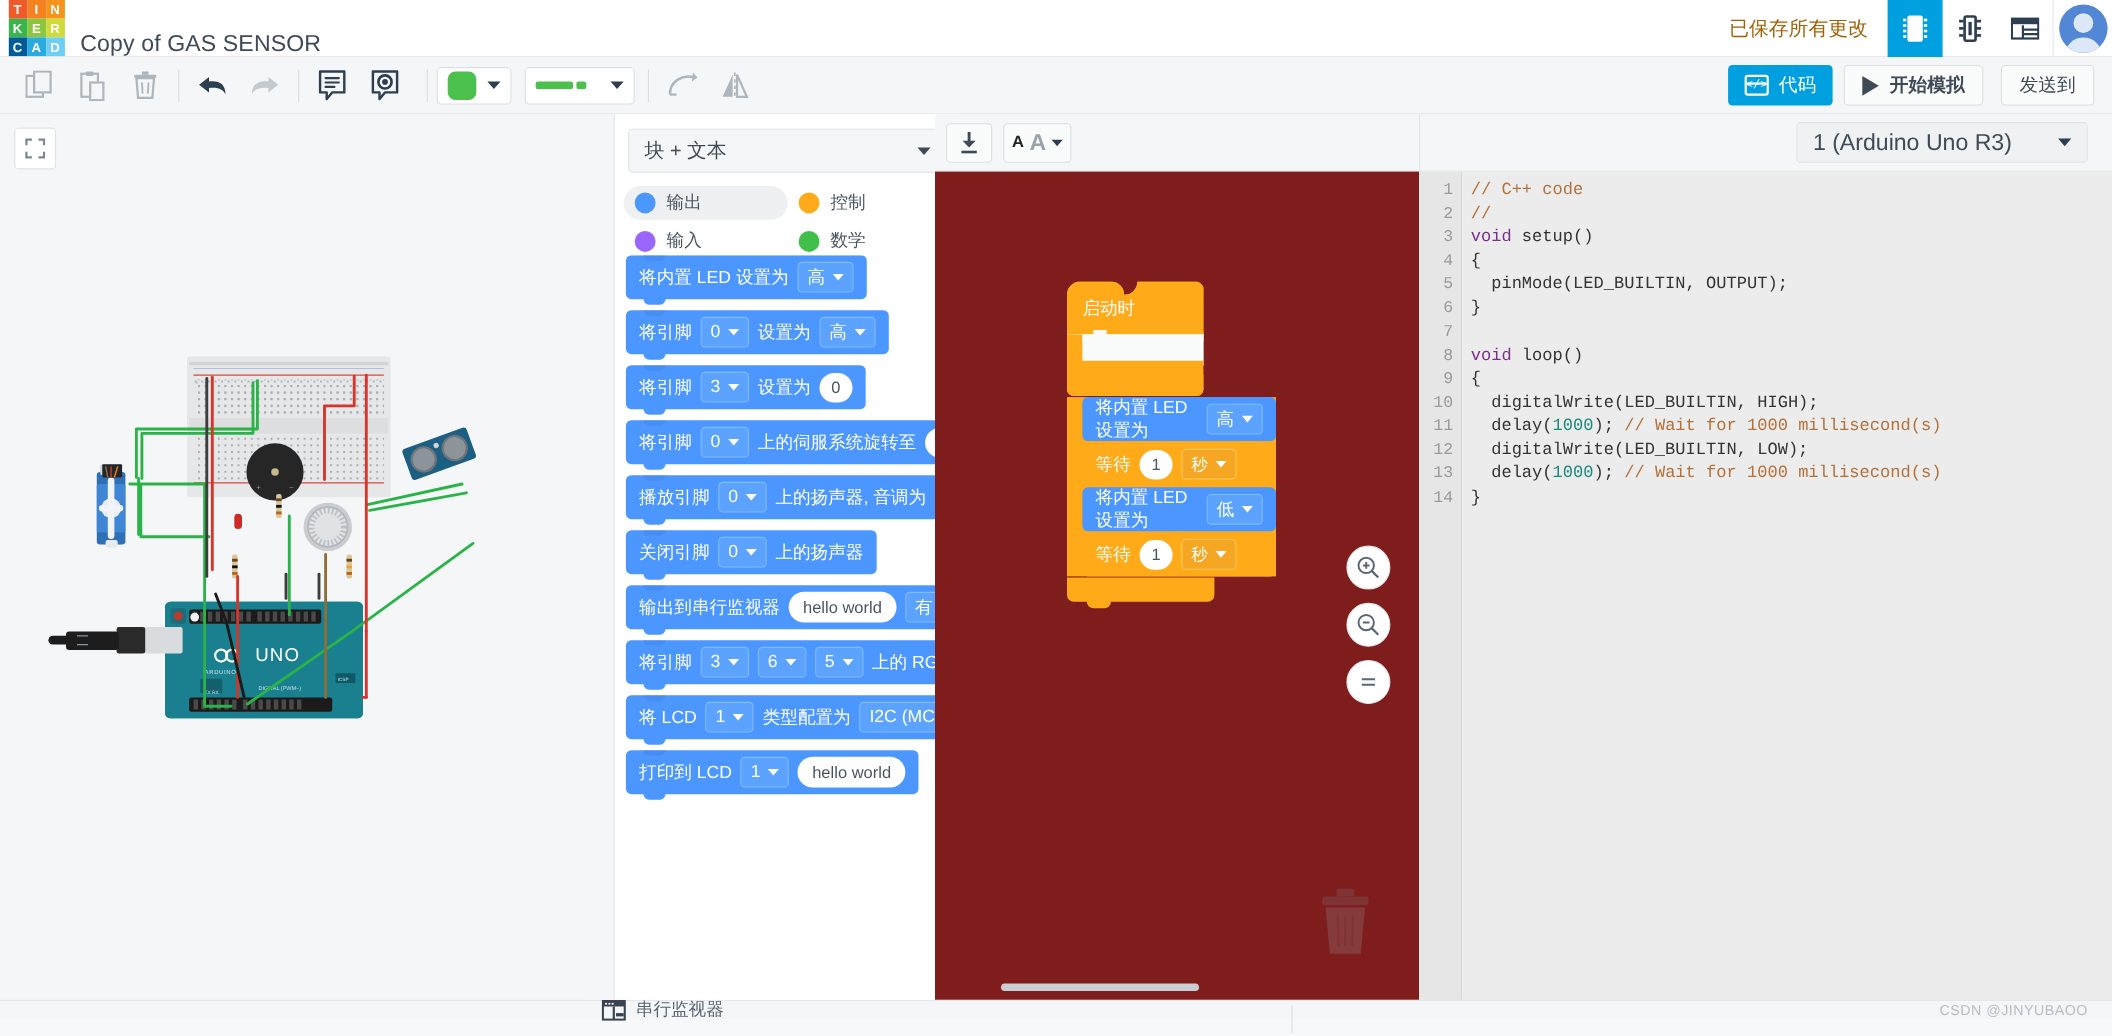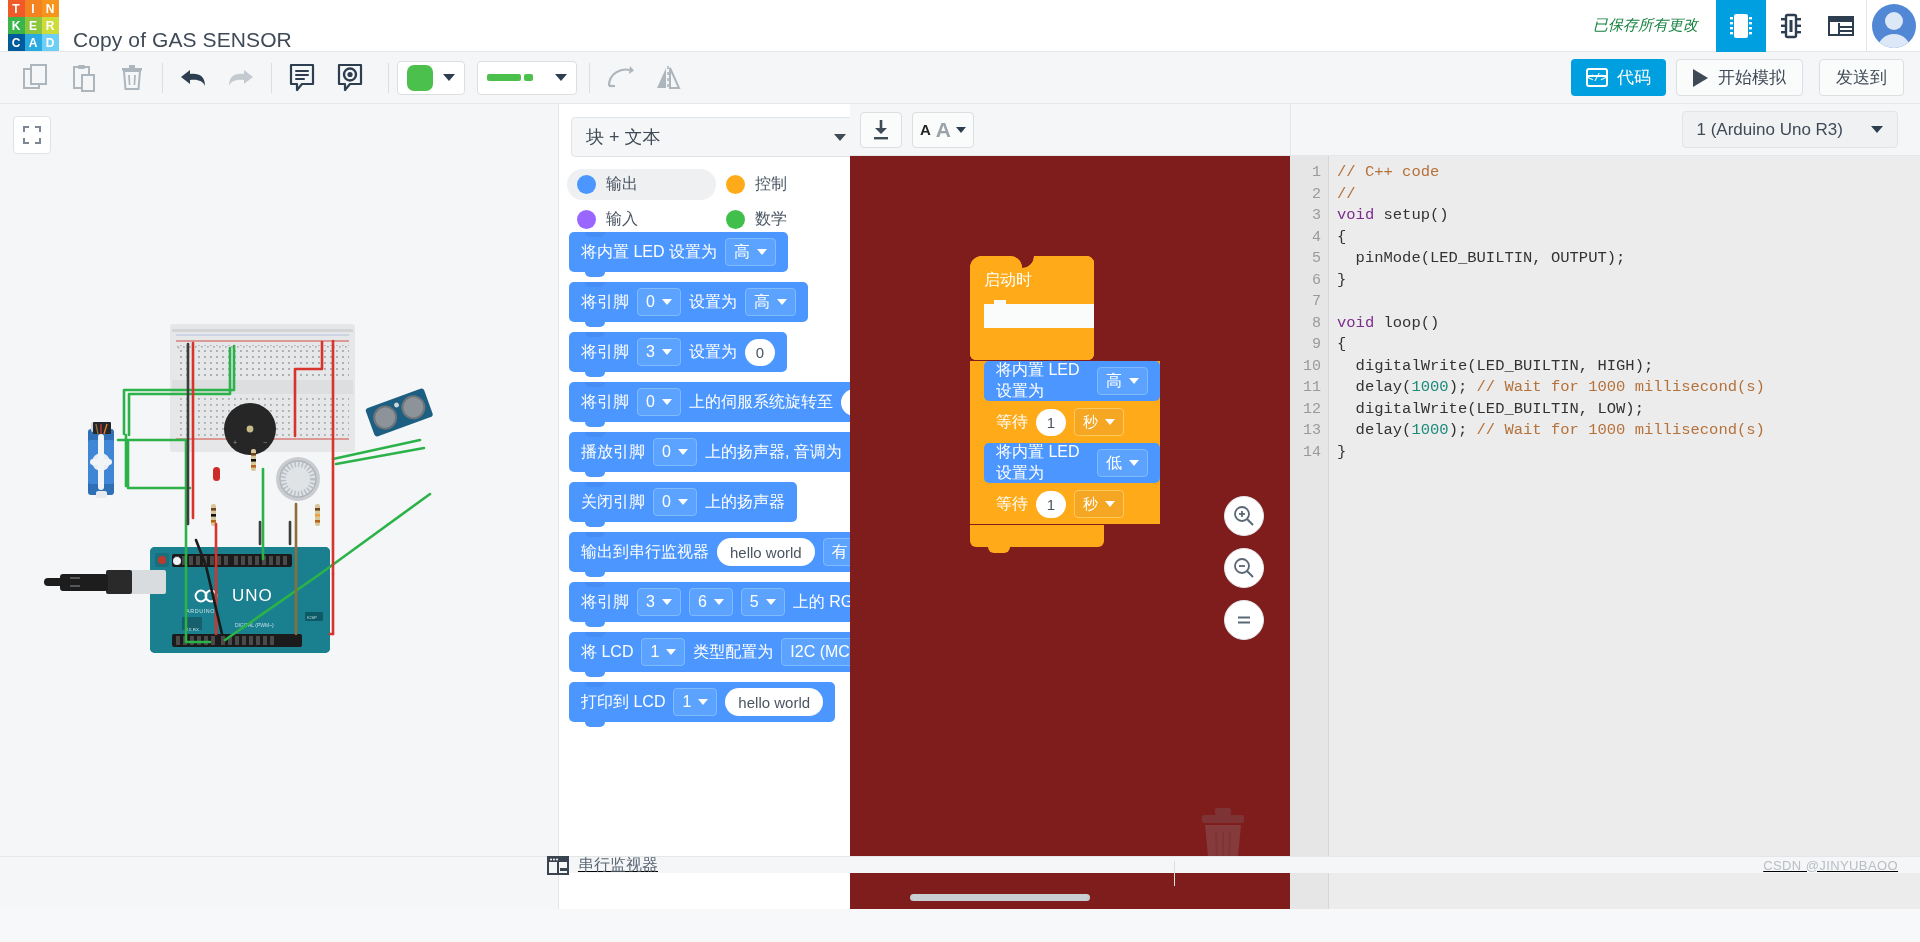--- a/index.html
+++ b/index.html
@@ -22,21 +22,21 @@
   }
   .logo span {
     width: 17px; height: 17px; color: #fff; font-size: 12px; font-weight: bold;
     display: flex; align-items: center; justify-content: center;
     font-family: "Liberation Sans", sans-serif;
   }
   .doc-title {
     font-size: 21px; color: #3f4a57; margin-left: 12px; letter-spacing: .1px; margin-top: 28px;
   }
   .save-status {
-    margin-left: auto; font-size: 15px; color: #15803d; padding-right: 18px; font-style: italic;
+    margin-left: auto; font-size: 18px; color: #a16207; padding-right: 18px;
   }
   .tb-icon-btn {
     width: 50px; height: 52px; display: flex; align-items: center; justify-content: center;
     cursor: pointer;
   }
   .tb-icon-btn.active { background: #009fdf; }
   .avatar-wrap {
     width: 54px; height: 52px; display: flex; align-items: center; justify-content: center;
     border-left: 1px solid #e4e6e8;
   }
@@ -87,21 +87,21 @@
     background: #009fdf; color: #fff; height: 37px; border-radius: 4px;
     display: flex; align-items: center; gap: 9px; padding: 0 15px;
     font-size: 17px; cursor: pointer;
   }
   .btn-plain {
     background: #fafbfb; color: #3f4a57; height: 37px; border-radius: 4px;
     border: 1px solid #dcdfe2;
     display: flex; align-items: center; gap: 10px; padding: 0 16px;
     font-size: 17px; cursor: pointer;
   }
-  .btn-plain.bold { font-weight: normal; }
+  .btn-plain.bold { font-weight: bold; }
   .play-tri {
     width: 0; height: 0; border-top: 9px solid transparent; border-bottom: 9px solid transparent;
     border-left: 15px solid #3f4a57;
   }
   .code-ic {
     width: 22px; height: 19px; border: 2px solid #fff; border-radius: 3px; position: relative;
     font-size: 11px; color: #fff; display: flex; align-items: flex-end; justify-content: center;
     padding-bottom: 1px; font-family: "Liberation Mono", monospace;
   }
   .code-ic::before {
@@ -240,22 +240,22 @@
   .code-pane {
     position: absolute; left: 1290px; top: 0; width: 630px; height: 805px;
     background: #ececec; border-left: 1px solid #e4e6e8;
   }
   .board-bar {
     height: 52px; background: #f5f6f7; border-bottom: 1px solid #e4e6e8;
     display: flex; align-items: center; justify-content: flex-end; padding-right: 22px;
   }
   .board-sel {
     height: 37px; background: #f0f1f2; border: 1px solid #e1e4e6; border-radius: 4px;
-    display: flex; align-items: center; gap: 28px; padding: 0 14px; cursor: pointer;
-    font-size: 17px; color: #3f4a57;
+    display: flex; align-items: center; gap: 42px; padding: 0 14px; cursor: pointer;
+    font-size: 21px; color: #3f4a57;
   }
   .code-area {
     position: absolute; top: 52px; left: 0; width: 630px; height: 753px;
     background: #ececec; font-family: "Liberation Mono", monospace; font-size: 15.5px;
     overflow: hidden;
   }
   .gutter {
     position: absolute; left: 0; top: 0; width: 38px; height: 753px;
     background: #e6e6e6; border-right: 1px solid #d6d6d6;
     text-align: right; padding-top: 6px; color: #9a9a9a; font-size: 15px;
@@ -265,23 +265,23 @@
     position: absolute; left: 46px; top: 6px; line-height: 21.5px;
     white-space: pre; color: #333;
   }
   .k-kw { color: #7b2d8e; }
   .k-cm { color: #b5713a; }
   .k-num { color: #1a8a7a; }
   .k-fn { color: #333; }
 
   
   .bottombar {
-    position: absolute; top: 856px; left: 0; width: 1920px; height: 17px;
+    position: absolute; top: 909px; left: 0; width: 1920px; height: 17px;
     background: #f5f6f7; border-top: 1px solid #e4e6e8;
-    display: flex; align-items: center; text-decoration: underline;
+    display: flex; align-items: center;
   }
   .serial-mon {
     display: flex; align-items: center; gap: 9px; margin-left: 547px; cursor: pointer;
   }
   .serial-mon span { font-size: 16px; color: #5a6674; }
   .watermark {
     margin-left: auto; margin-right: 22px; font-size: 13px; color: #b9bec4;
     letter-spacing: .4px;
   }
   .bb-sep { position: absolute; left: 1174px; top: 4px; width: 1px; height: 25px; background: #dcdfe2; }

